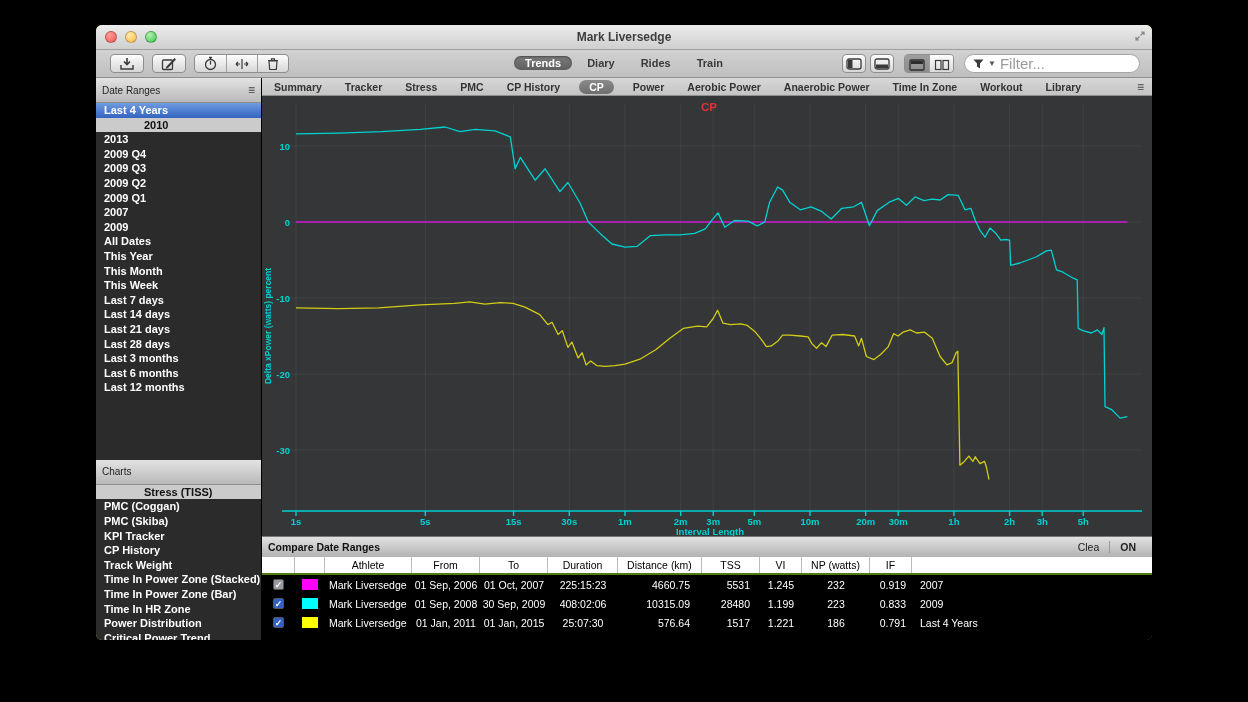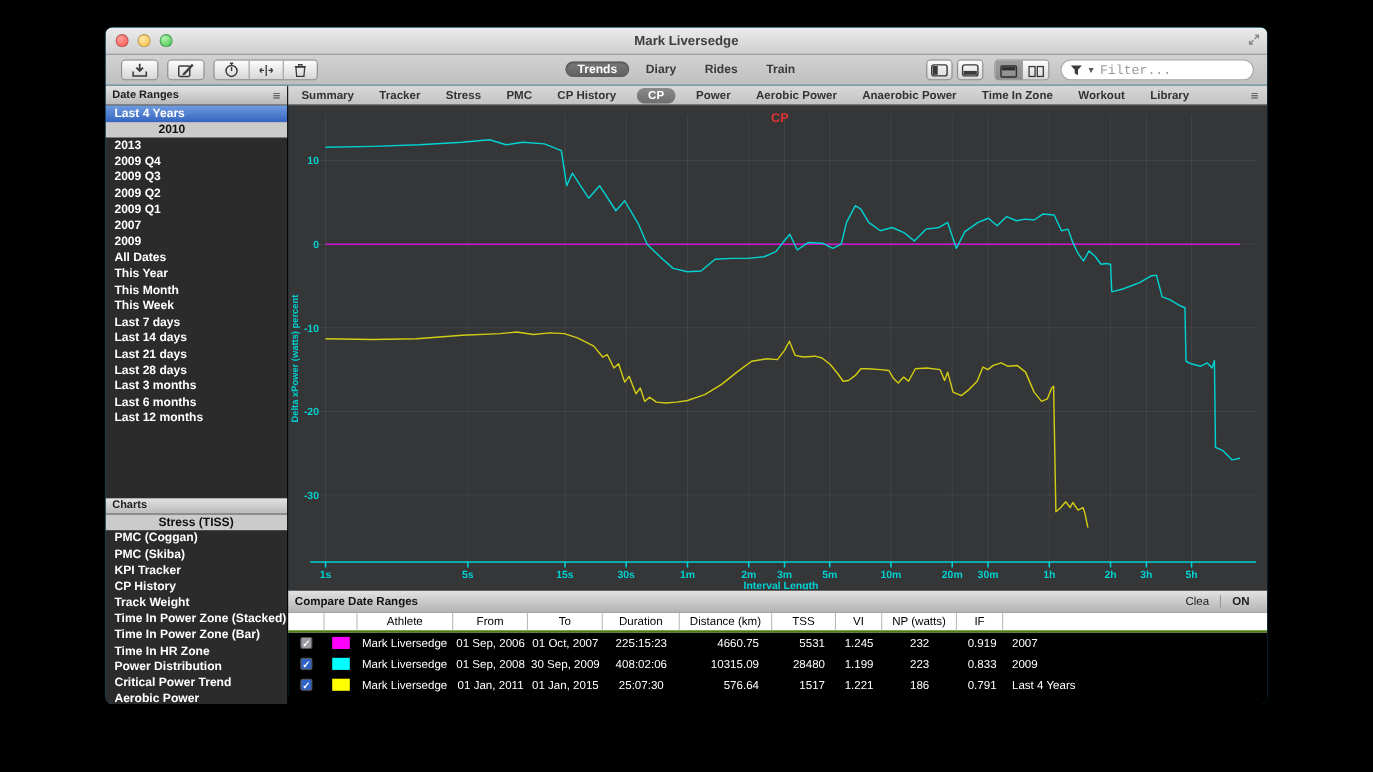--- a/index.html
+++ b/index.html
@@ -1,19 +1,19 @@
 <!DOCTYPE html>
 <html><head>
 <meta charset="utf-8">
 <style>
   * { margin:0; padding:0; box-sizing:border-box; }
   html,body { width:1248px; height:702px; background:#000; font-family:"Liberation Sans", sans-serif; overflow:hidden; }
 
   .window { position:absolute; left:96px; top:25px; width:1056px; height:615px;
-            border-radius:6px; overflow:hidden; background:#0ea5e9; box-shadow:0 10px 30px rgba(0,0,0,.8); }
+            border-radius:6px; overflow:hidden; background:#bef264; box-shadow:0 10px 30px rgba(0,0,0,.8); }
 
   
   .titlebar { position:relative; height:25px; background:linear-gradient(#ececec,#cfcfcf);
               border-bottom:1px solid #9f9f9f; }
   .lights { position:absolute; left:9px; top:6px; display:flex; gap:8px; }
   .light { width:12px; height:12px; border-radius:50%; border:1px solid rgba(0,0,0,.25); }
   .light.red{ background:radial-gradient(circle at 35% 30%, #ff9d98,#fc5753); }
   .light.yellow{ background:radial-gradient(circle at 35% 30%, #ffe9a8,#fdbc40); }
   .light.green{ background:radial-gradient(circle at 35% 30%, #b8f0b0,#33c748); }
   .win-title { position:absolute; left:0; right:0; top:5px; text-align:center; font-size:12px; color:#3d3d3d; font-weight:bold; }
@@ -33,31 +33,31 @@
   .tb-right { position:absolute; right:12px; top:4px; display:flex; align-items:center; gap:10px; }
   .sq-pair { display:flex; gap:4px; }
   .sqbtn { width:24px; height:19px; display:flex; align-items:center; justify-content:center;
            border:1px solid #8e8e8e; border-radius:4px; background:linear-gradient(#fdfdfd,#d6d6d6); }
   .sqbtn.pressed { background:linear-gradient(#9f9f9f,#8a8a8a); }
   .seg-pair { display:flex; height:19px; border:1px solid #8e8e8e; border-radius:4px; overflow:hidden; }
   .seg-pair .sqbtn { border:none; border-radius:0; }
   .seg-pair .sqbtn + .sqbtn { border-left:1px solid #9e9e9e; }
   .filter-pill { width:176px; height:19px; background:#fff; border:1px solid #a5a5a5; border-radius:10px;
                  display:flex; align-items:center; padding:0 8px; gap:4px; }
-  .filter-pill input { border:none; outline:none; width:120px; font-size:12px; color:#333; background:transparent;font-family:Liberation Mono, monospace; }
+  .filter-pill input { border:none; outline:none; width:120px; font-size:15px; color:#333; background:transparent; }
   .filter-pill input::placeholder { color:#9a9a9a; }
 
   
   .content { display:flex; height:562px; }
 
   
   .sidebar { width:166px; background:#2b2b2b; display:flex; flex-direction:column; border-right:1px solid #000; }
   .side-header { height:18px; flex:none; background:linear-gradient(#e3e3e3,#b9b9b9); border-bottom:1px solid #8f8f8f;
-                 display:flex; align-items:center; justify-content:space-between; padding:0 6px;
-                 font-size:10px; font-weight:bold; color:#1d1d1d; }
+                 display:flex; align-items:center; justify-content:space-between; padding:12px 6px;
+                 font-size:10px; font-weight:normal; color:#1d1d1d; }
   .side-header.small { height:15px;margin-top:28px; }
   .burger { font-size:12px; color:#444; line-height:1; }
   .slist { flex:none; }
   .sitem { height:14.6px; line-height:14.6px; padding-left:8px; font-size:11px; font-weight:bold; color:#fff;
            white-space:nowrap; overflow:hidden; }
   .sitem.sel-blue { background:linear-gradient(#6f9be0,#3464c0); }
   .sitem.sel-gray { background:#cbcbcb; color:#111;padding-left:48px; }
   .side-spacer { height:37px; flex:none; }
   .side-toolbar { margin-top:auto; flex:none; height:20px; background:linear-gradient(#dedede,#b5b5b5);
                   border-top:1px solid #8f8f8f; display:flex; align-items:center; justify-content:center; gap:17px; }

